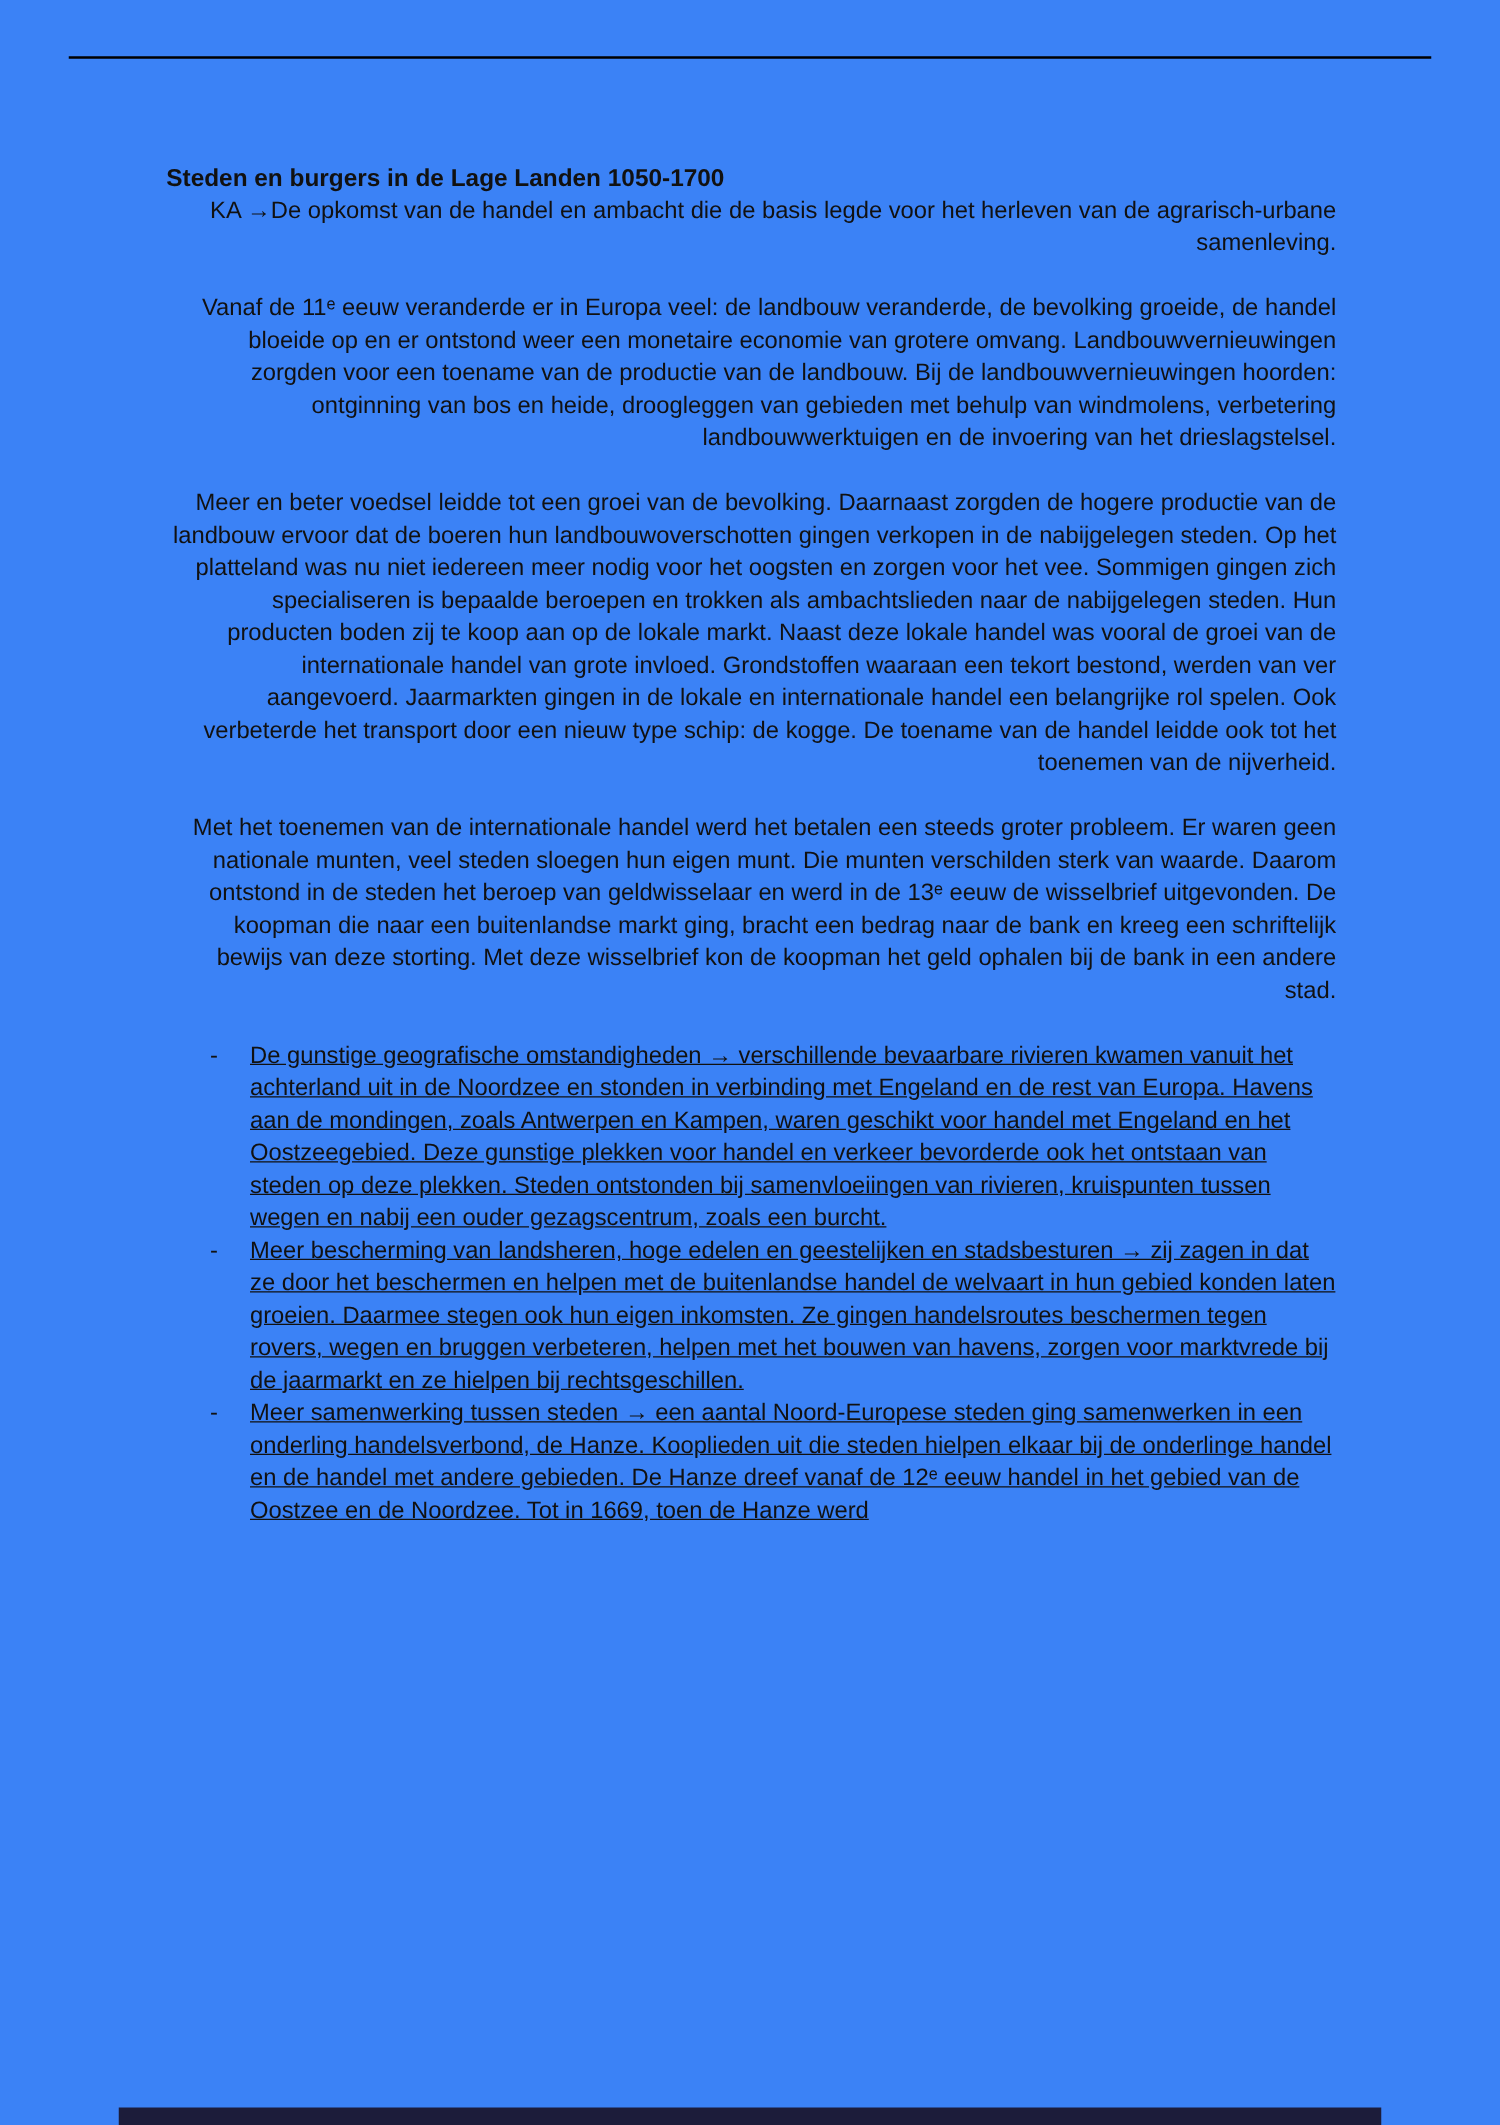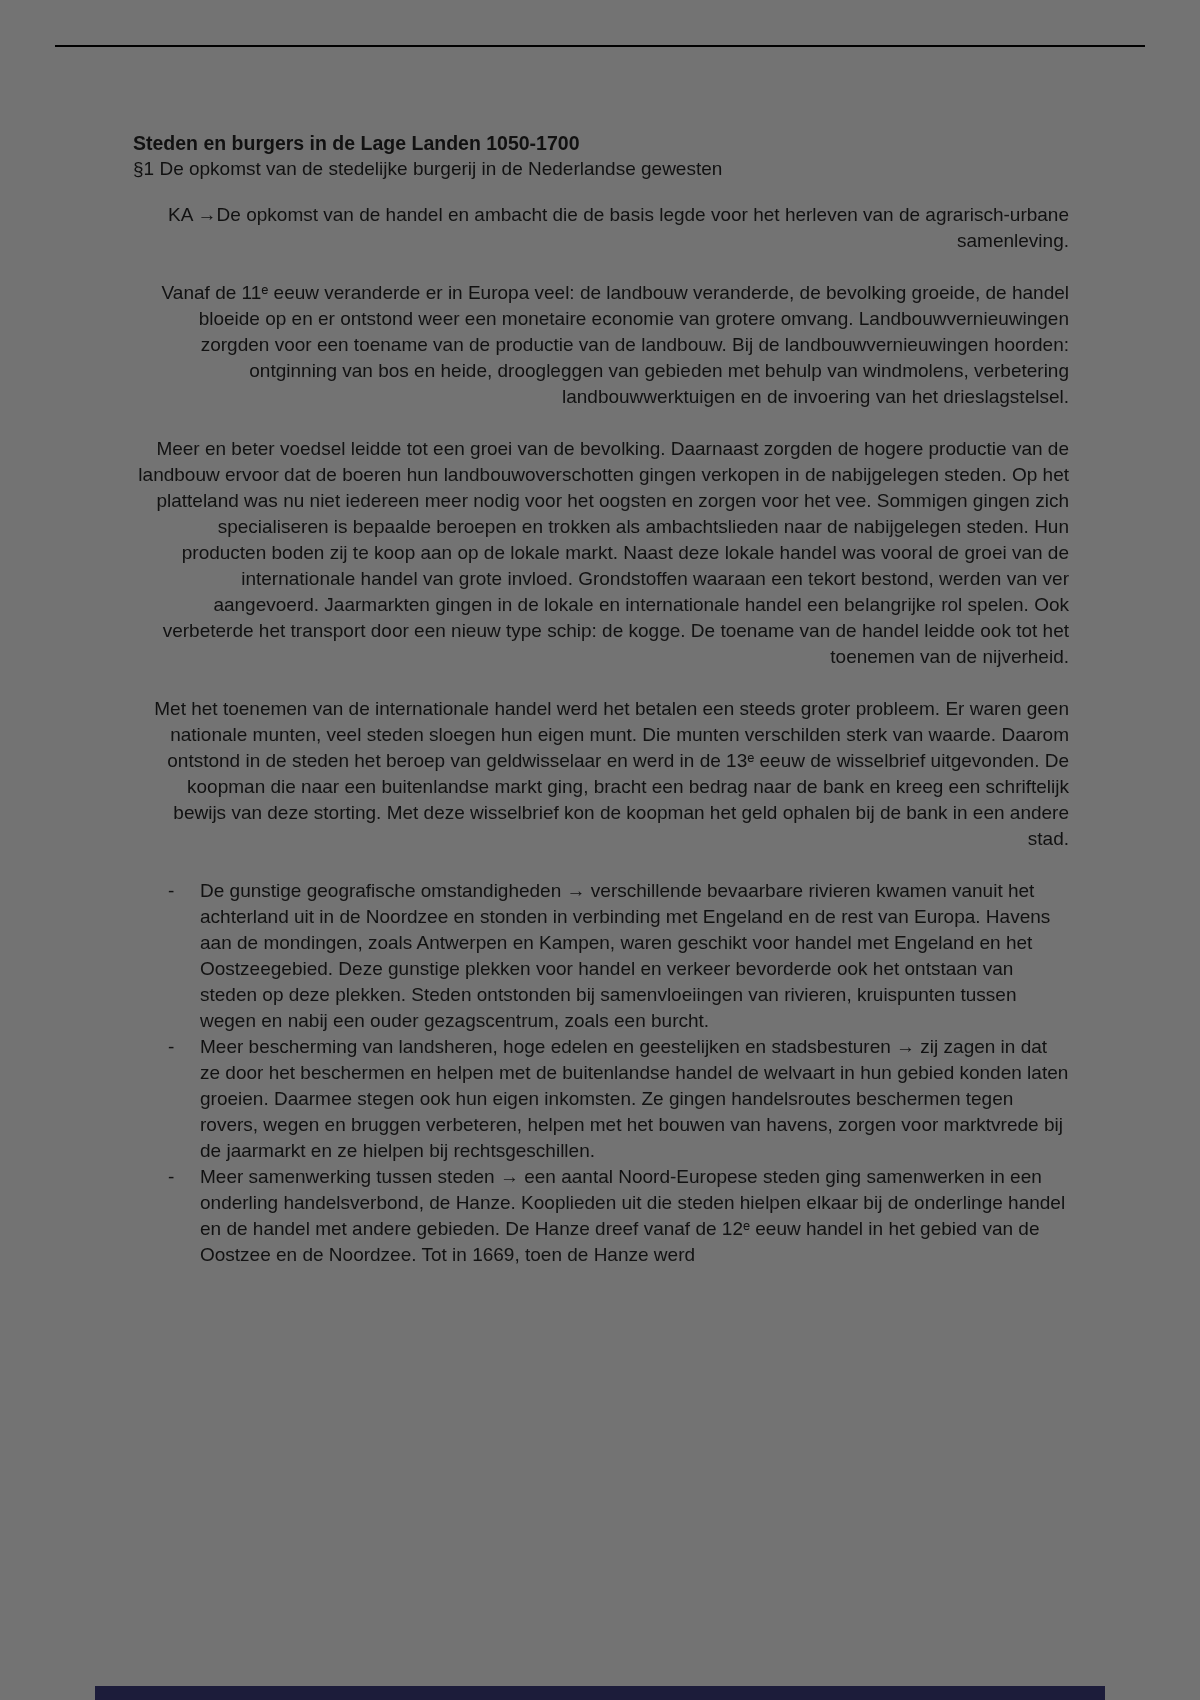--- a/index.html
+++ b/index.html
@@ -3,21 +3,21 @@
 <meta charset="utf-8">
 <style>
   * { margin: 0; padding: 0; box-sizing: border-box; }
   html, body { background: #e9e9e9; }
   body { font-family: "Liberation Sans", sans-serif; }
 
   .page {
     position: relative;
     width: 1200px;
     height: 1700px;
-    background: #737373;
+    background: #3b82f6;
     overflow: hidden;
     margin: 0 auto;
     color: #1a1a1a;
   }
 
   .top-rule {
     position: absolute;
     left: 55px;
     top: 45px;
     width: 1090px;
@@ -70,33 +70,32 @@
     display: flex;
     align-items: flex-start;
   }
 
   .bullet-marker {
     width: 32px;
     margin-left: 35px;
     flex: 0 0 32px;
   }
 
-  .bullet-text { flex: 1; }
+  .bullet-text { flex: 1; text-decoration: underline; }
 </style>
 </head>
 <body>
 
 <div class="page">
 
   <div class="top-rule" style="background-color: rgb(0, 0, 0);"></div>
 
   <div class="content">
 
     <div class="doc-title">Steden en burgers in de Lage Landen 1050-1700</div>
-    <div class="doc-subtitle">§1 De opkomst van de stedelijke burgerij in de Nederlandse gewesten</div>
 
     <p class="para">KA →De opkomst van de handel en ambacht die de basis legde voor het herleven van de agrarisch-urbane samenleving.</p>
 
     <p class="para">Vanaf de 11ᵉ eeuw veranderde er in Europa veel: de landbouw veranderde, de bevolking groeide, de handel bloeide op en er ontstond weer een monetaire economie van grotere omvang. Landbouwvernieuwingen zorgden voor een toename van de productie van de landbouw. Bij de landbouwvernieuwingen hoorden: ontginning van bos en heide, droogleggen van gebieden met behulp van windmolens, verbetering landbouwwerktuigen en de invoering van het drieslagstelsel.</p>
     <p class="para">Meer en beter voedsel leidde tot een groei van de bevolking. Daarnaast zorgden de hogere productie van de landbouw ervoor dat de boeren hun landbouwoverschotten gingen verkopen in de nabijgelegen steden. Op het platteland was nu niet iedereen meer nodig voor het oogsten en zorgen voor het vee. Sommigen gingen zich specialiseren is bepaalde beroepen en trokken als ambachtslieden naar de nabijgelegen steden. Hun producten boden zij te koop aan op de lokale markt. Naast deze lokale handel was vooral de groei van de internationale handel van grote invloed. Grondstoffen waaraan een tekort bestond, werden van ver aangevoerd. Jaarmarkten gingen in de lokale en internationale handel een belangrijke rol spelen. Ook verbeterde het transport door een nieuw type schip: de kogge. De toename van de handel leidde ook tot het toenemen van de nijverheid.</p>
     <p class="para">Met het toenemen van de internationale handel werd het betalen een steeds groter probleem. Er waren geen nationale munten, veel steden sloegen hun eigen munt. Die munten verschilden sterk van waarde. Daarom ontstond in de steden het beroep van geldwisselaar en werd in de 13ᵉ eeuw de wisselbrief uitgevonden. De koopman die naar een buitenlandse markt ging, bracht een bedrag naar de bank en kreeg een schriftelijk bewijs van deze storting. Met deze wisselbrief kon de koopman het geld ophalen bij de bank in een andere stad.</p>
 
 
     <div class="bullet-list">
 

